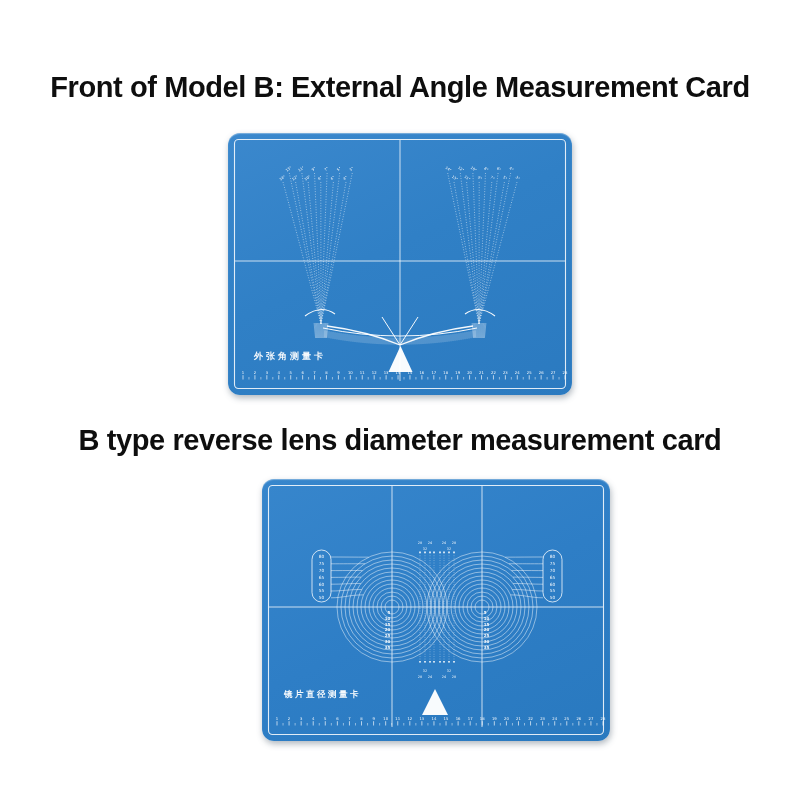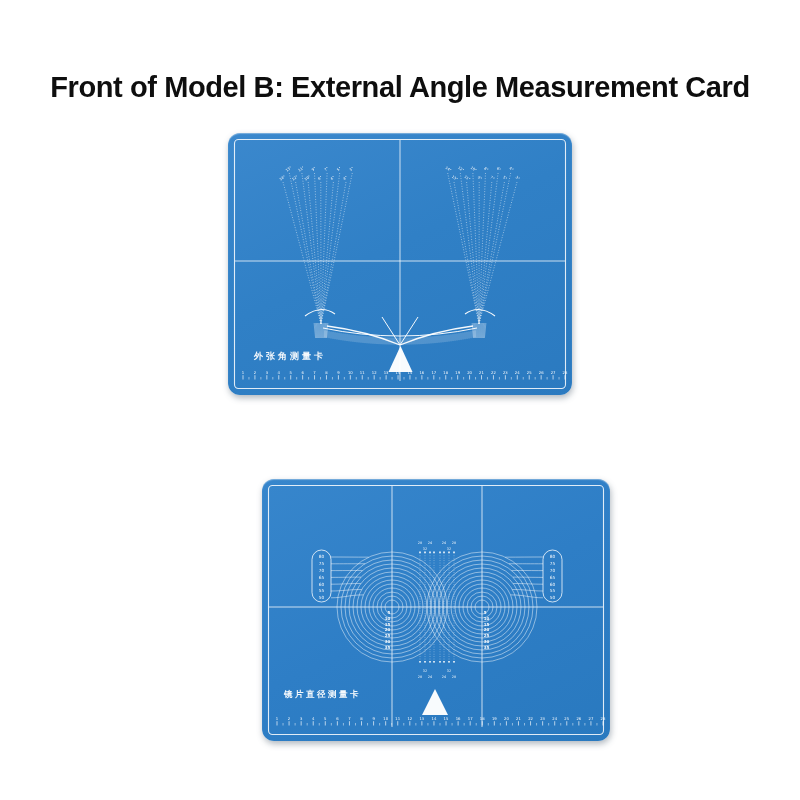--- a/index.html
+++ b/index.html
@@ -276,20 +276,21 @@
           <line x1="313.14814814814815" y1="242.2" x2="313.14814814814815" y2="246.5" stroke="rgba(255,255,255,.95)" stroke-width="0.7"></line>
           <line x1="319.11111111111114" y1="244" x2="319.11111111111114" y2="246.5" stroke="rgba(255,255,255,.95)" stroke-width="0.5"></line>
           <text x="325.0740740740741" y="240.6" font-size="3.8" text-anchor="middle">27</text>
           <line x1="325.0740740740741" y1="242.2" x2="325.0740740740741" y2="246.5" stroke="rgba(255,255,255,.95)" stroke-width="0.7"></line>
           <line x1="331.03703703703707" y1="244" x2="331.03703703703707" y2="246.5" stroke="rgba(255,255,255,.95)" stroke-width="0.5"></line>
           <text x="337" y="240.6" font-size="3.8" text-anchor="middle">28</text>
           <line x1="337" y1="242.2" x2="337" y2="246.5" stroke="rgba(255,255,255,.95)" stroke-width="0.7"></line>
         </g>
       </svg>
   </div>
+  <div class="title" id="title-2">B type reverse lens diameter measurement card</div>
   <div class="card" id="card-2">
     <svg id="svg2" viewBox="0 0 348 262">
         <rect x="6.5" y="6.5" width="335" height="249" rx="4" fill="none" stroke="rgba(255,255,255,.85)" stroke-width="1.1"></rect>
         <g>
           <line x1="130" y1="7" x2="130" y2="248" stroke="rgba(255,255,255,.95)" stroke-width="0.8"></line>
           <line x1="220" y1="7" x2="220" y2="248" stroke="rgba(255,255,255,.95)" stroke-width="0.8"></line>
           <line x1="7" y1="128" x2="341" y2="128" stroke="rgba(255,255,255,.95)" stroke-width="0.8"></line>
         </g>
         <g>
           <circle cx="130" cy="128" r="7" fill="none" stroke="rgba(255,255,255,.95)" stroke-width="0.55" stroke-opacity="0.9"></circle>

